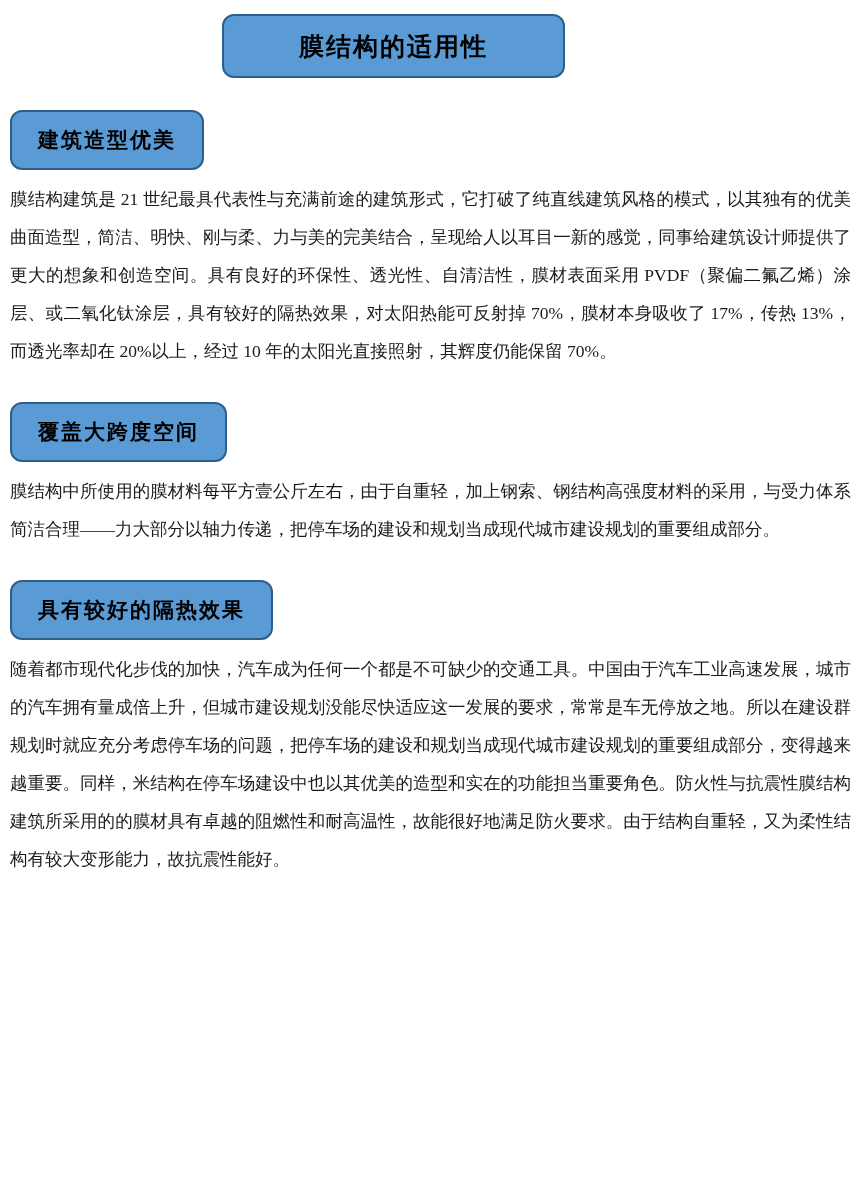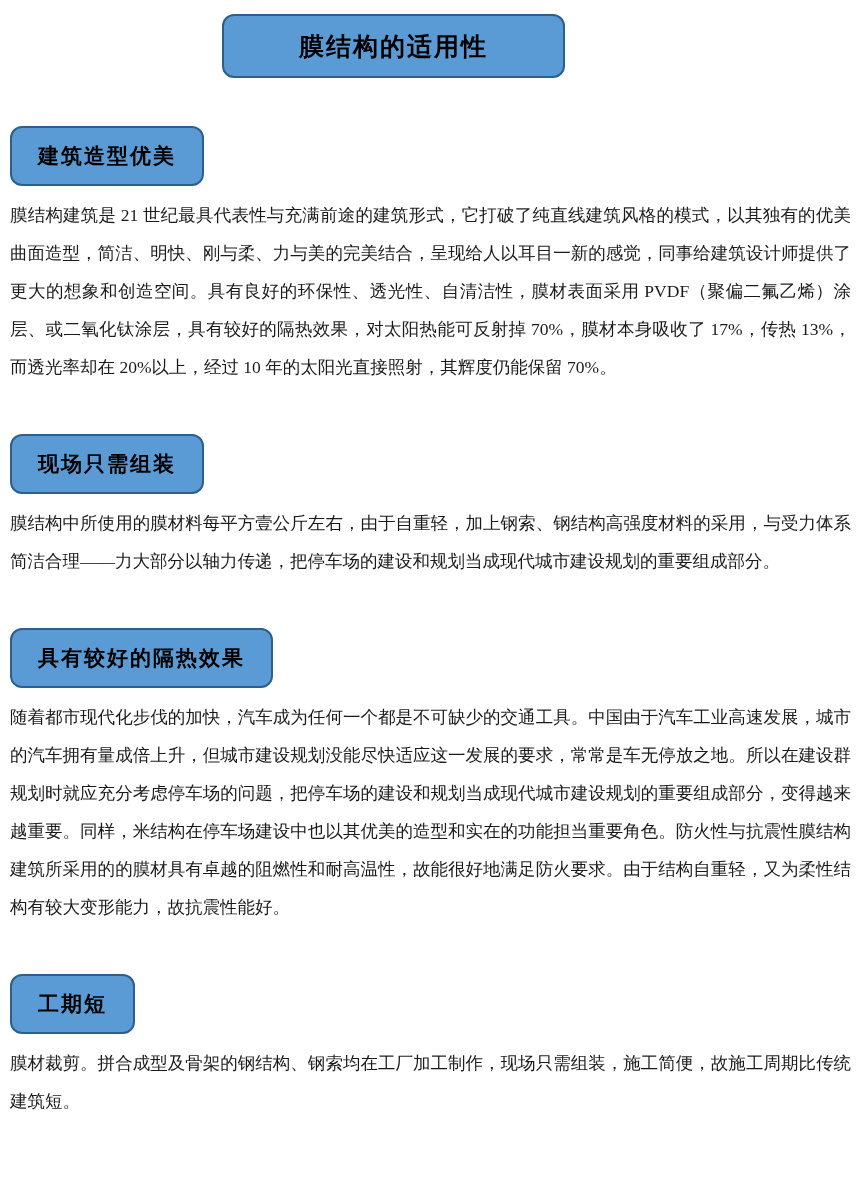--- a/index.html
+++ b/index.html
@@ -28,21 +28,21 @@
   }
   .title-box .title-text {
     font-size: 25px;
     font-weight: bold;
     color: #000000;
     letter-spacing: 2px;
   }
   .section { margin-top: 0; }
   .section-heading {
     display: inline-block;
-    margin: 48px 0 10px 10px;
+    margin: 32px 0 10px 10px;
     padding: 14px 26px;
     background: #5B9BD5;
     border: 2px solid #2E5F8A;
     border-radius: 12px;
     font-size: 21px;
     font-weight: bold;
     color: #000000;
     letter-spacing: 2px;
   }
   .section-body {
@@ -61,30 +61,26 @@
   <div class="title-box">
     <span class="title-text">膜结构的适用性</span>
   </div>
 
   <div class="section">
     <div class="section-heading">建筑造型优美</div>
     <p class="section-body">膜结构建筑是 21 世纪最具代表性与充满前途的建筑形式，它打破了纯直线建筑风格的模式，以其独有的优美曲面造型，简洁、明快、刚与柔、力与美的完美结合，呈现给人以耳目一新的感觉，同事给建筑设计师提供了更大的想象和创造空间。具有良好的环保性、透光性、自清洁性，膜材表面采用 PVDF（聚偏二氟乙烯）涂层、或二氧化钛涂层，具有较好的隔热效果，对太阳热能可反射掉 70%，膜材本身吸收了 17%，传热 13%，而透光率却在 20%以上，经过 10 年的太阳光直接照射，其辉度仍能保留 70%。</p>
   </div>
 
   <div class="section">
-    <div class="section-heading">现场只需组装</div>
+    <div class="section-heading">覆盖大跨度空间</div>
     <p class="section-body">膜结构中所使用的膜材料每平方壹公斤左右，由于自重轻，加上钢索、钢结构高强度材料的采用，与受力体系简洁合理——力大部分以轴力传递，把停车场的建设和规划当成现代城市建设规划的重要组成部分。</p>
   </div>
 
   <div class="section">
     <div class="section-heading">具有较好的隔热效果</div>
   </div>
 
   <div class="section">
     <p class="section-body">随着都市现代化步伐的加快，汽车成为任何一个都是不可缺少的交通工具。中国由于汽车工业高速发展，城市的汽车拥有量成倍上升，但城市建设规划没能尽快适应这一发展的要求，常常是车无停放之地。所以在建设群规划时就应充分考虑停车场的问题，把停车场的建设和规划当成现代城市建设规划的重要组成部分，变得越来越重要。同样，米结构在停车场建设中也以其优美的造型和实在的功能担当重要角色。防火性与抗震性膜结构建筑所采用的的膜材具有卓越的阻燃性和耐高温性，故能很好地满足防火要求。由于结构自重轻，又为柔性结构有较大变形能力，故抗震性能好。</p>
   </div>
 
-  <div class="section">
-    <div class="section-heading">工期短</div>
-    <p class="section-body">膜材裁剪。拼合成型及骨架的钢结构、钢索均在工厂加工制作，现场只需组装，施工简便，故施工周期比传统建筑短。</p>
-  </div>
 
 </div>
 
 </body></html>

